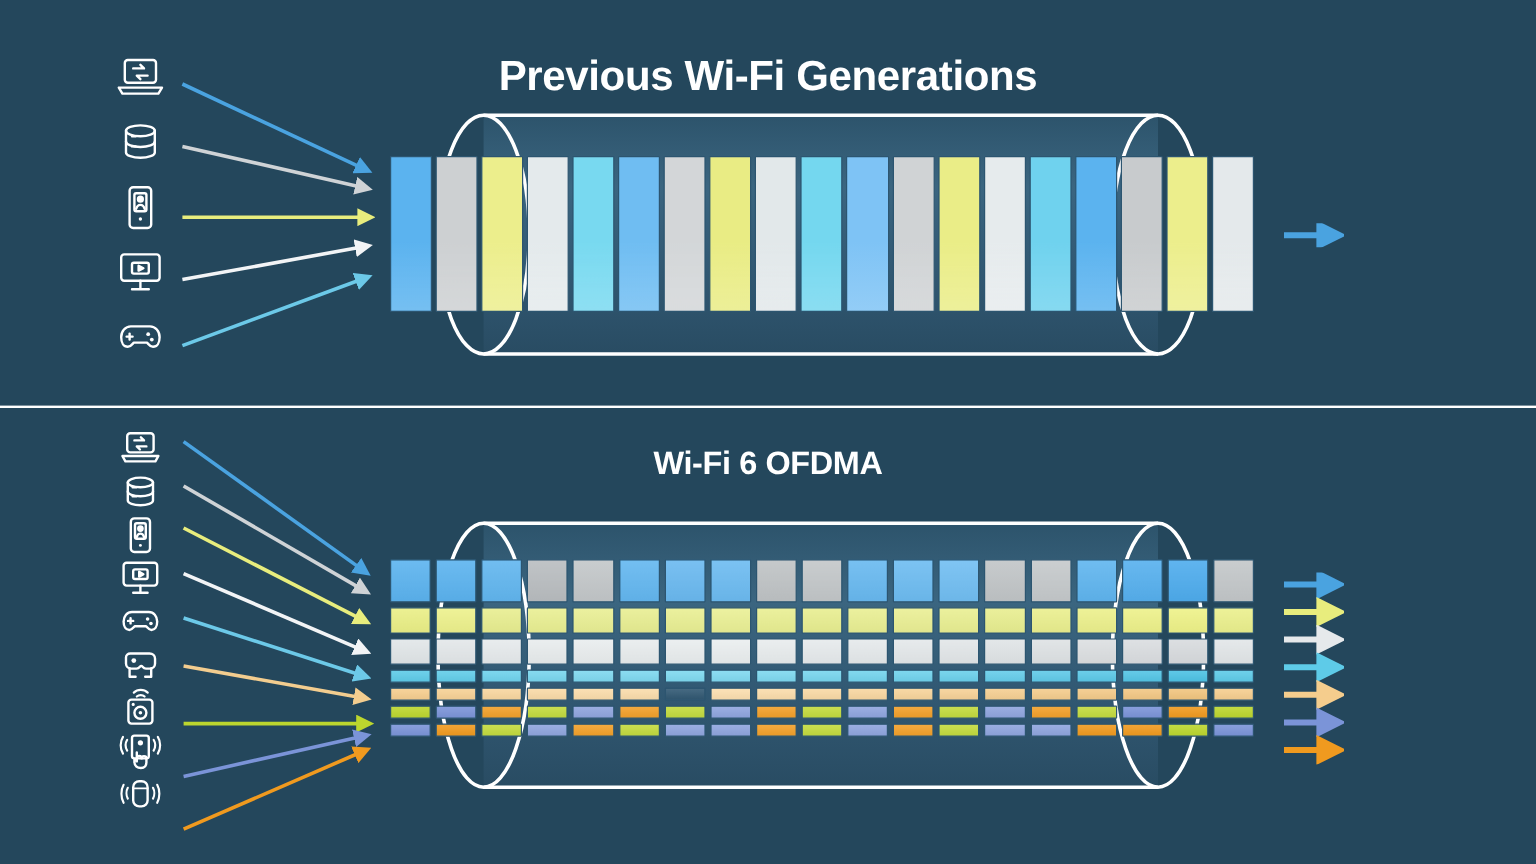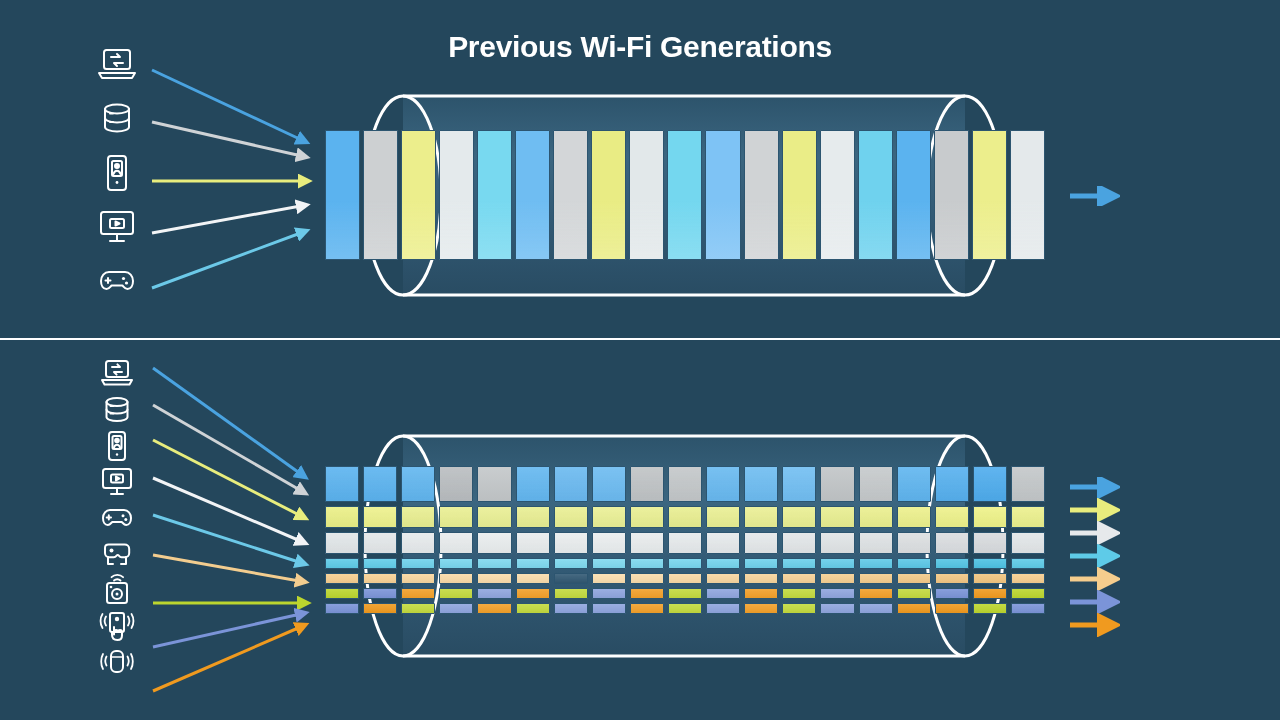--- a/index.html
+++ b/index.html
@@ -30,21 +30,21 @@
   
   .panel-title {
     position: absolute;
     width: 100%;
     text-align: center;
     color: #ffffff;
     font-weight: 700;
     letter-spacing: -0.3px;
     white-space: nowrap;
   }
-  #title-top    { top: 30px; font-size: 30px; }
+  #title-top    { top: 44px; font-size: 35px; }
   #title-bottom { top: 30px; font-size: 27px; }
 
   
   .icon-col { position: absolute; }
   #icons-top    { left: 95px; top: 46px; }
   #icons-bottom { left: 95px; top: 355px; }
 
   .dev-icon {
     position: relative;
     width: 44px; height: 38px;
@@ -255,20 +255,21 @@
           </defs>
         <line x1="2" y1="10" x2="40" y2="10" stroke="#4aa3e0" stroke-width="5" marker-end="url(#oh-t0)"></line>
       </svg>
     </div>
   </div>
 
   <div class="divider"></div>
 
   <div class="panel" id="panel-bottom">
 
+    <div class="panel-title" id="title-bottom">Wi-Fi 6 OFDMA</div>
 
     <div class="icon-col" id="icons-bottom" style="top:14px">
       <div class="dev-icon" style="margin-bottom:-2px">
         <svg viewBox="0 0 44 38">
             <g fill="none" stroke="#ffffff" stroke-width="2" stroke-linecap="round" stroke-linejoin="round">
           <rect x="11" y="6" width="22" height="16" rx="2.5"></rect>
           <path d="M7 25h30l-2.5 4.5H9.5z"></path>
           <path d="M17 12h8l-2.6-2.6"></path>
               <path d="M27 17h-8l2.6 2.6"></path>
         </g>

